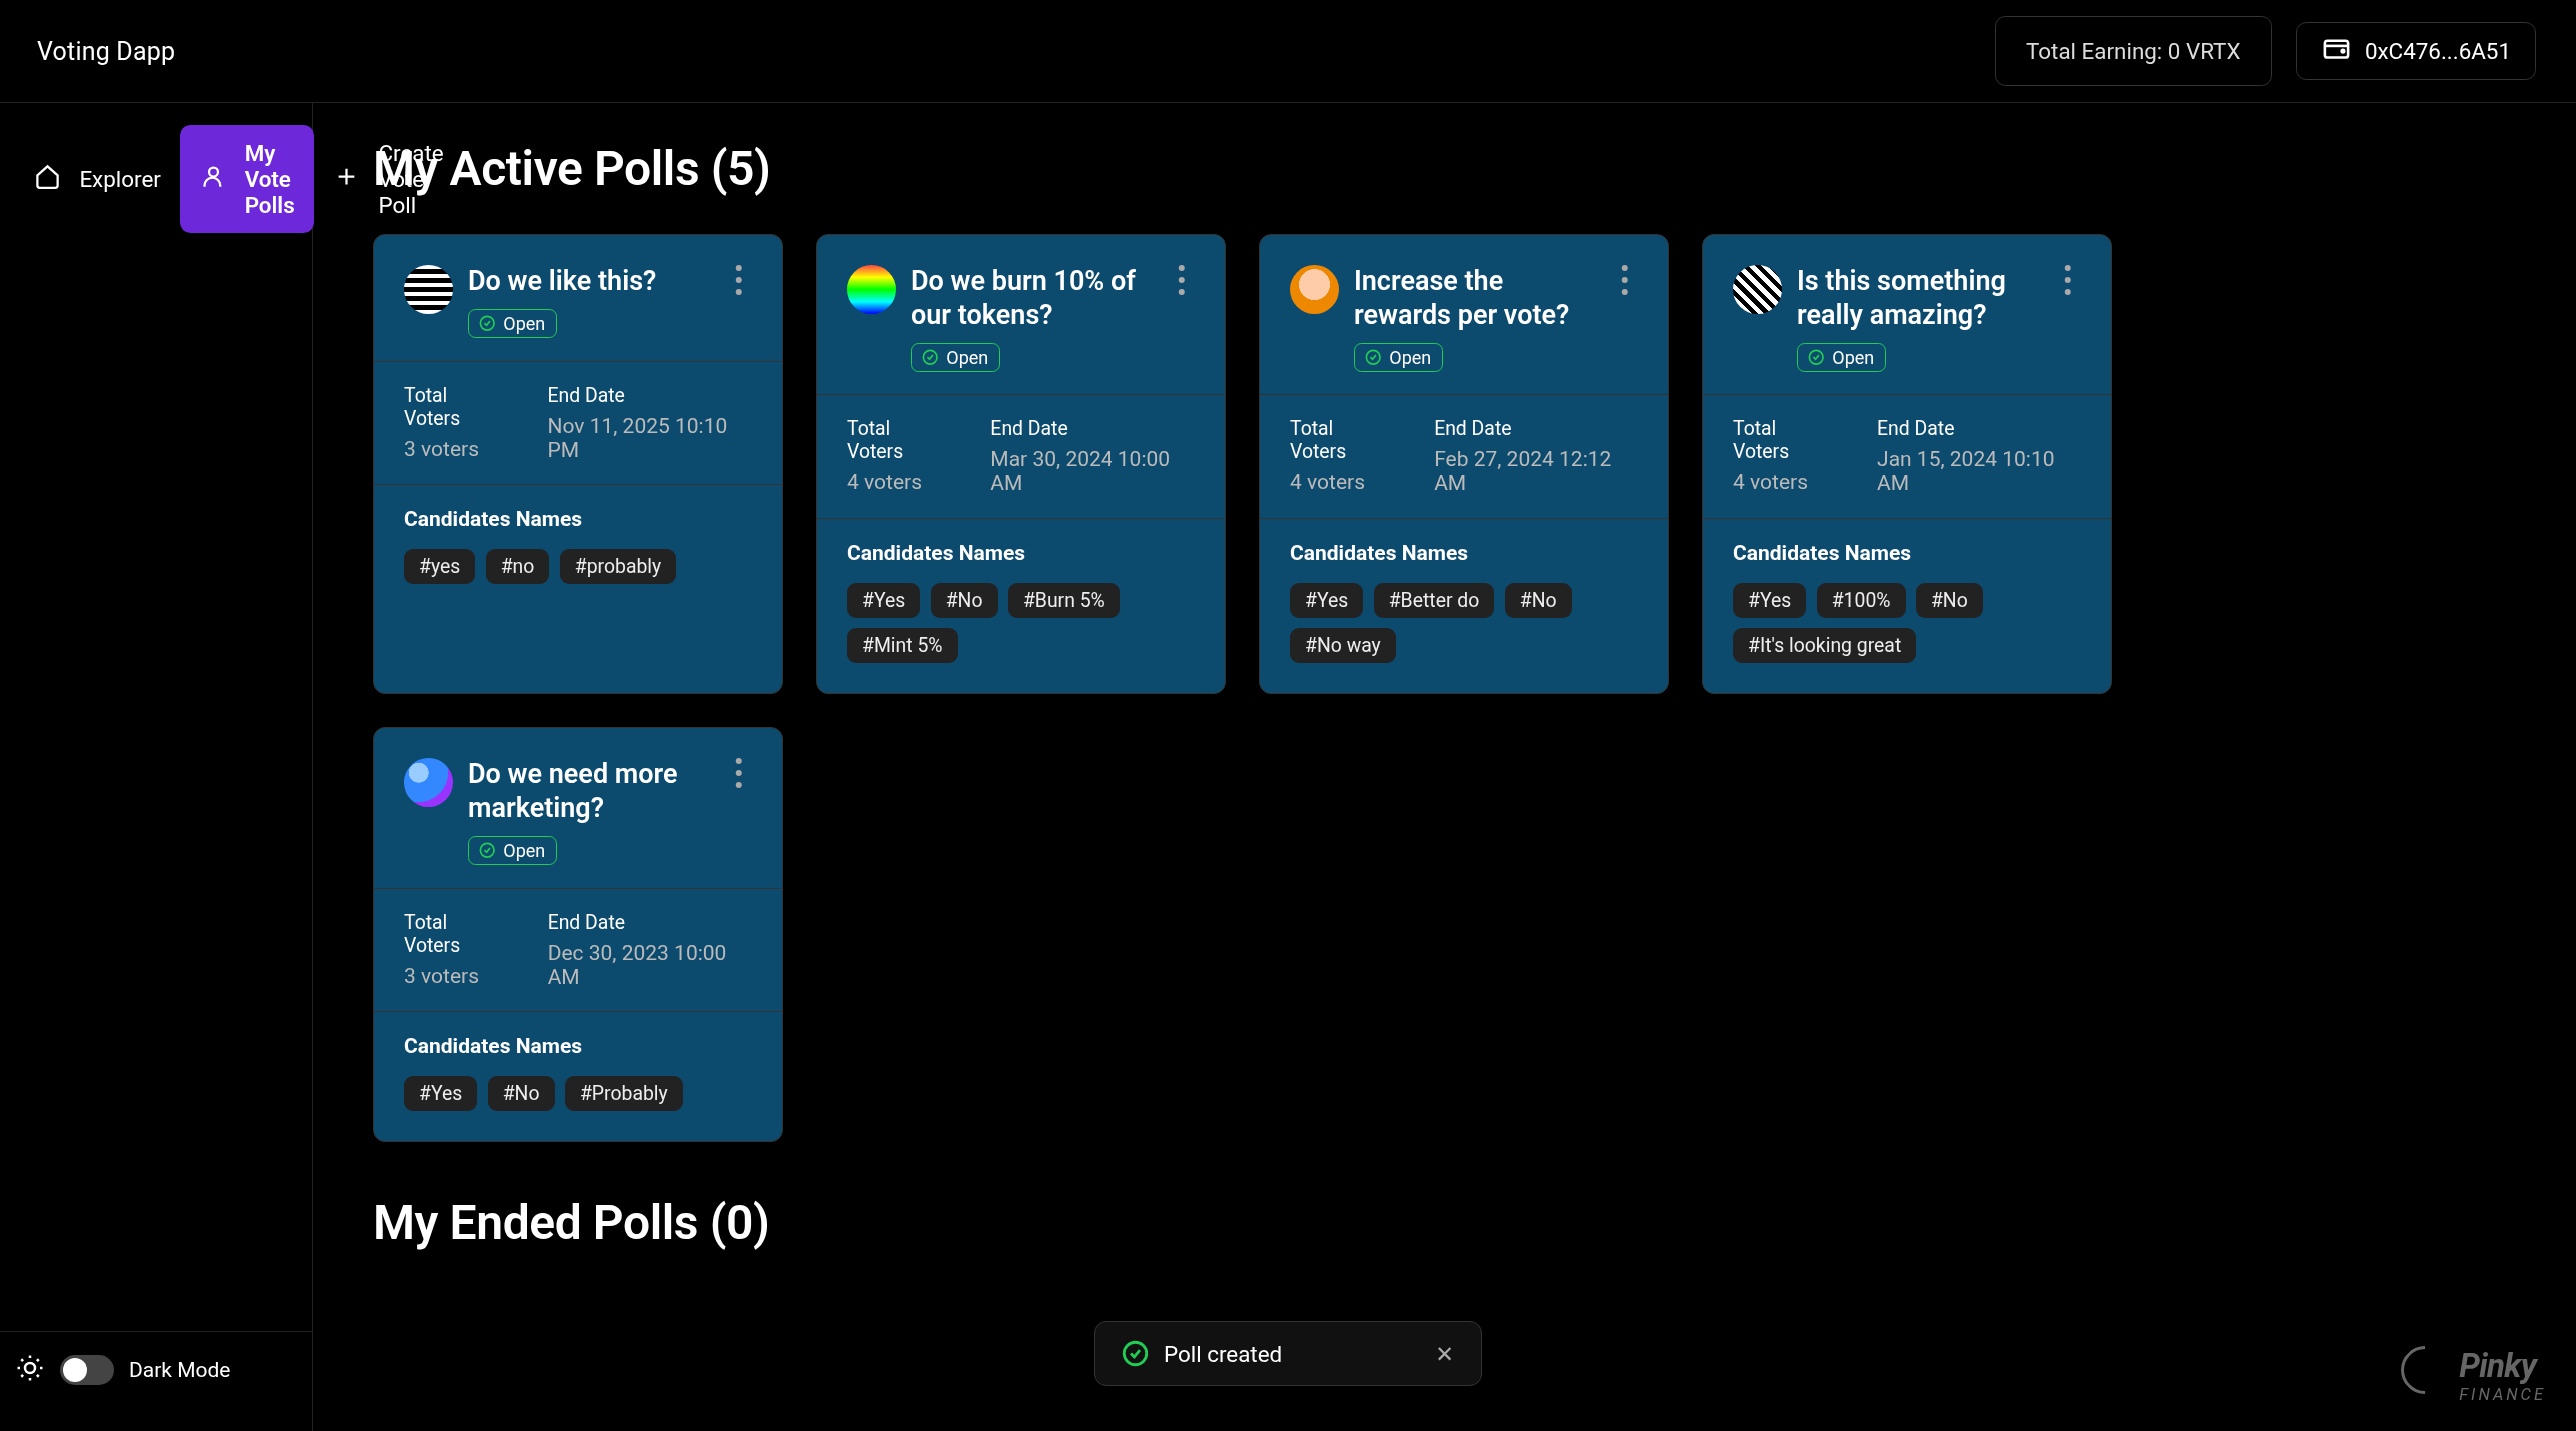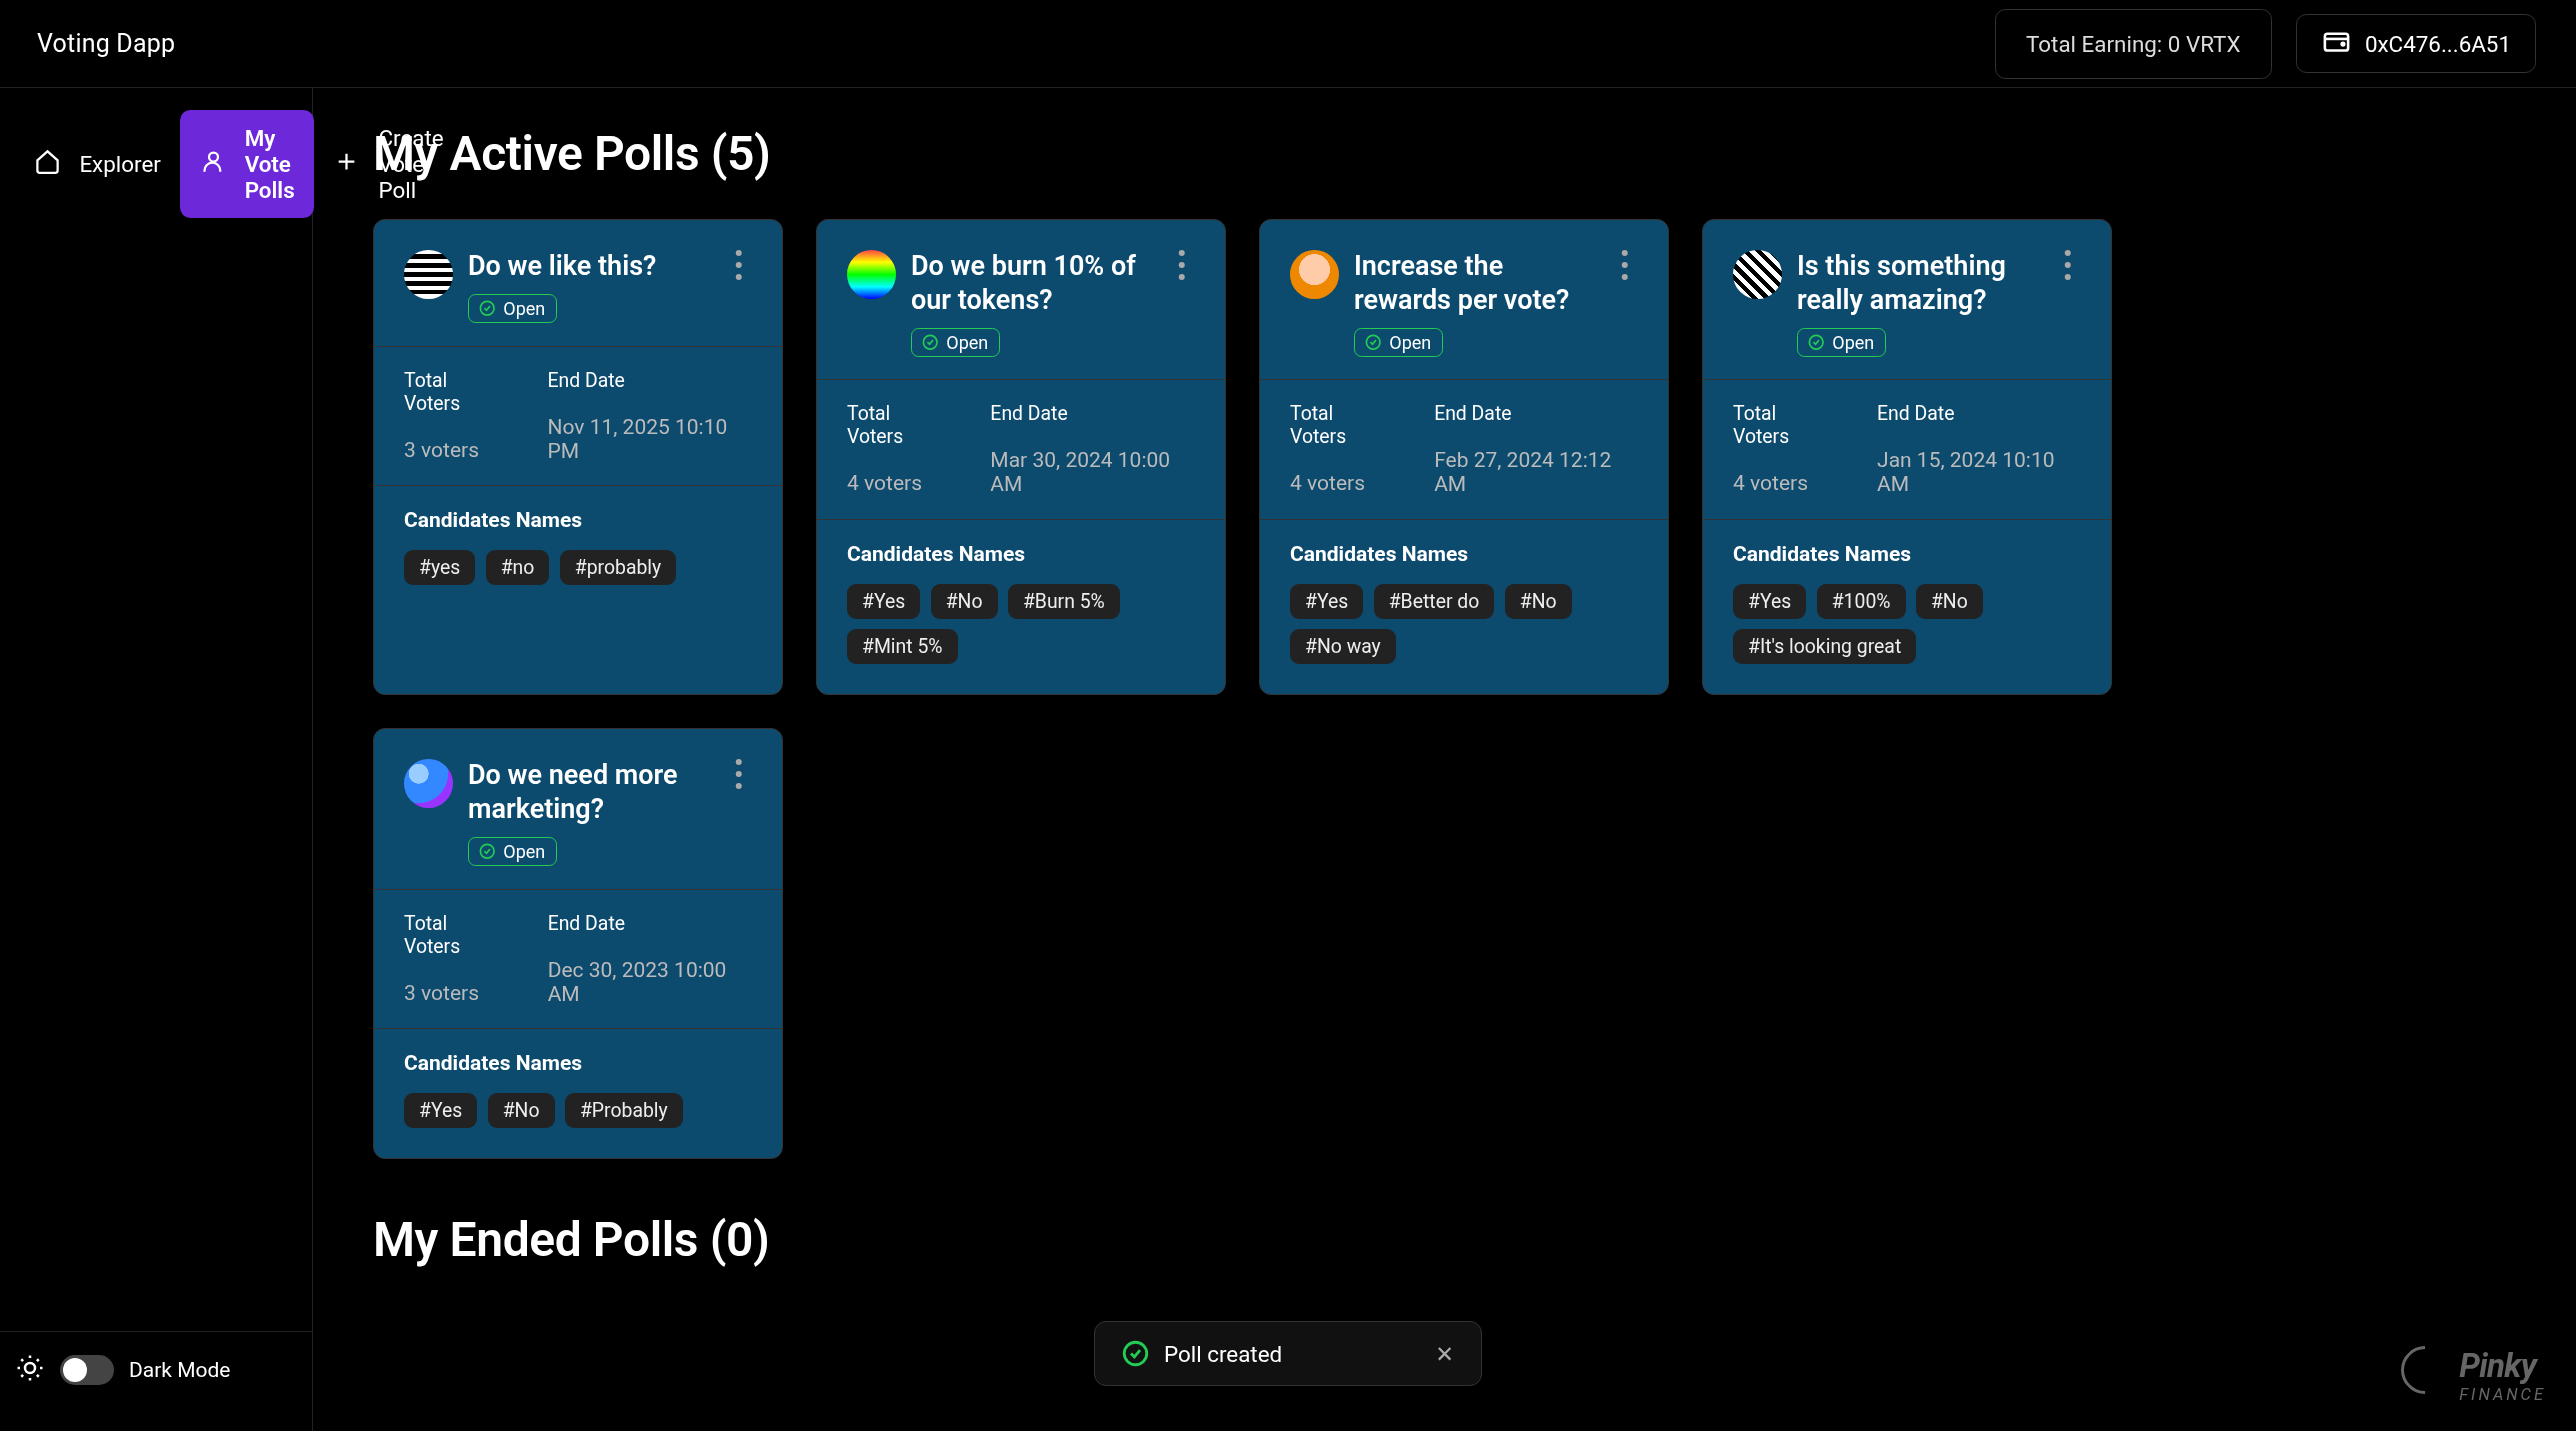--- a/index.html
+++ b/index.html
@@ -8,21 +8,21 @@
       background: #000;
       color: #fff;
       width: 2576px;
       height: 1431px;
       overflow: hidden;
       font-size: 21px;
     }
     .app { display: flex; flex-direction: column; height: 100%; }
     
     .header {
-      height: 88px;
+      height: 103px;
       display: flex;
       align-items: center;
       justify-content: space-between;
       padding: 0 40px 0 37px;
       border-bottom: 0.7px solid #222;
     }
     .brand { font-size: 25px; font-weight: 400; letter-spacing: 0.2px; }
     .header-right { display: flex; align-items: center; gap: 24px; }
     .earning-badge {
       border: 0.7px solid #333;
@@ -156,21 +156,21 @@
       justify-content: center;
       cursor: pointer;
     }
     .more-btn svg { width: 7.5px; height: 30px; }
     .card-divider { height: 0.7px; background: #333; }
     .card-meta {
       display: flex;
       padding: 22.4px 30px;
       gap: 45px;
     }
-    .meta-col { display: flex; flex-direction: column; gap: 23px; }
+    .meta-col { display: flex; flex-direction: column; gap: 7px; }
     .meta-label { font-size: 19.4px; color: #fff; font-weight: 400; }
     .meta-value { font-size: 21px; color: #bbb; }
     .card-candidates { padding: 22.4px 30px 30px; display: flex; flex-direction: column; gap: 18px; }
     .cand-label { font-size: 21px; color: #fff; font-weight: bold; }
     .tags { display: flex; flex-wrap: wrap; gap: 10.4px; }
     .tag {
       background: #222;
       border-radius: 9px;
       padding: 6px 15px;
       font-size: 19.4px;

